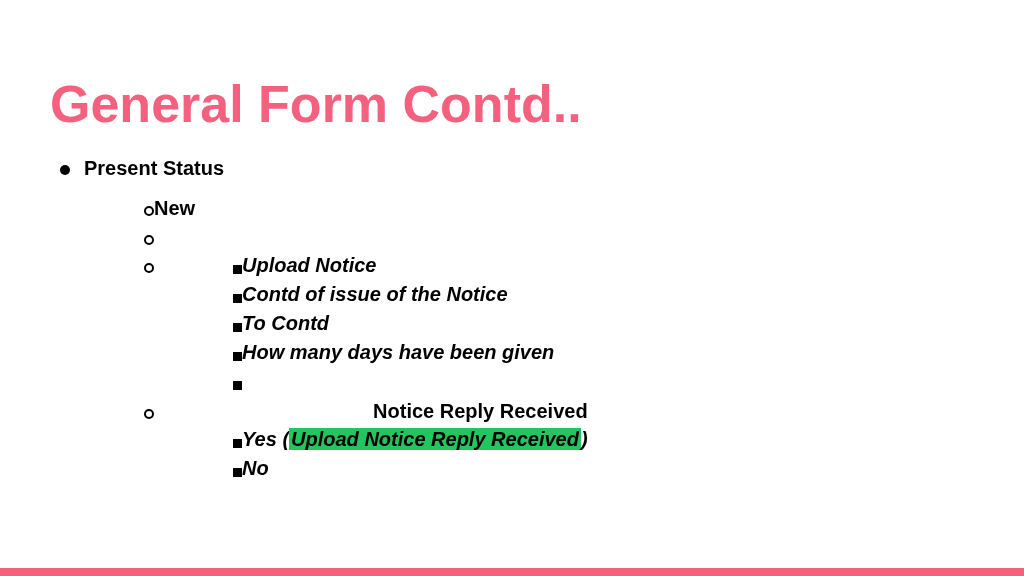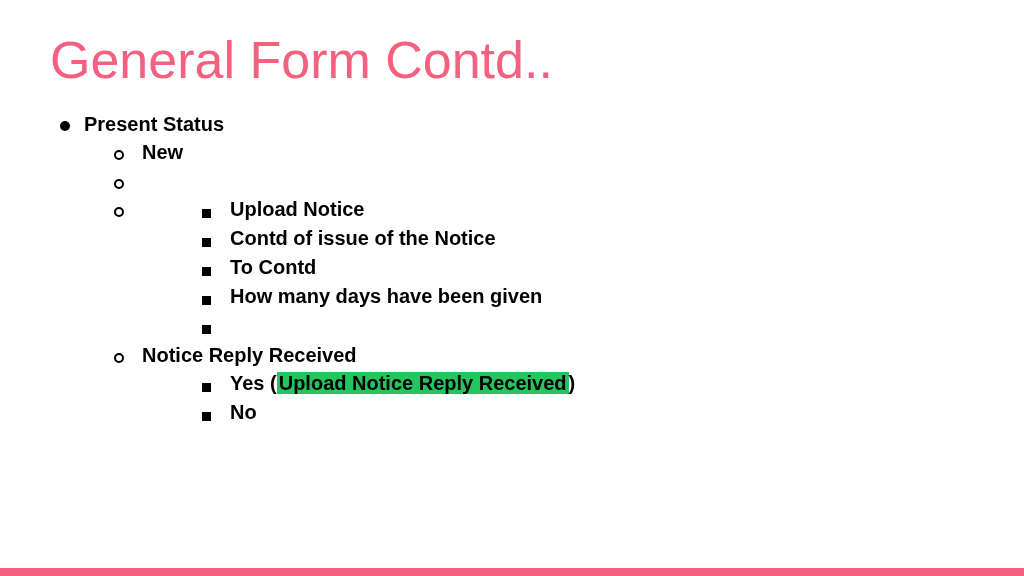--- a/index.html
+++ b/index.html
@@ -20,23 +20,24 @@
     .page-container {
       width: 1024px;
       height: 576px;
       padding: 30px 50px 20px 50px;
       position: relative;
     }
 
     .page-title {
       color: #f4617f;
       font-size: 52px;
-      font-weight: 400;
+      font-weight: 700;
       margin-bottom: 20px;
       letter-spacing: 0px;
+      margin-top: 44px;
     }
 
     .content-area {
       padding-left: 10px;
     }
 
     ul.level1 {
       list-style: none;
       padding: 0;
       margin: 0;
@@ -62,21 +63,22 @@
       height: 10px;
       border-radius: 50%;
       background: #000;
       display: inline-block;
       margin-top: 2px;
     }
 
     ul.level2 {
       list-style: none;
       padding: 0;
-      margin: 0;
+      margin: 12px;
+      text-align: right;
     }
 
     ul.level2 > li {
       display: flex;
       align-items: flex-start;
       font-size: 20px;
       font-weight: 900;
       color: #000000;
       margin-bottom: 1px;
       padding-left: 30px;
@@ -94,20 +96,21 @@
       border-radius: 50%;
       border: 2px solid #000;
       background: transparent;
       display: inline-block;
     }
 
     ul.level3 {
       list-style: none;
       padding: 0;
       margin: 0;
+      font-style: italic;
     }
 
     ul.level3 > li {
       display: flex;
       align-items: flex-start;
       font-size: 20px;
       font-weight: 900;
       color: #000000;
       margin-bottom: 1px;
       padding-left: 60px;

